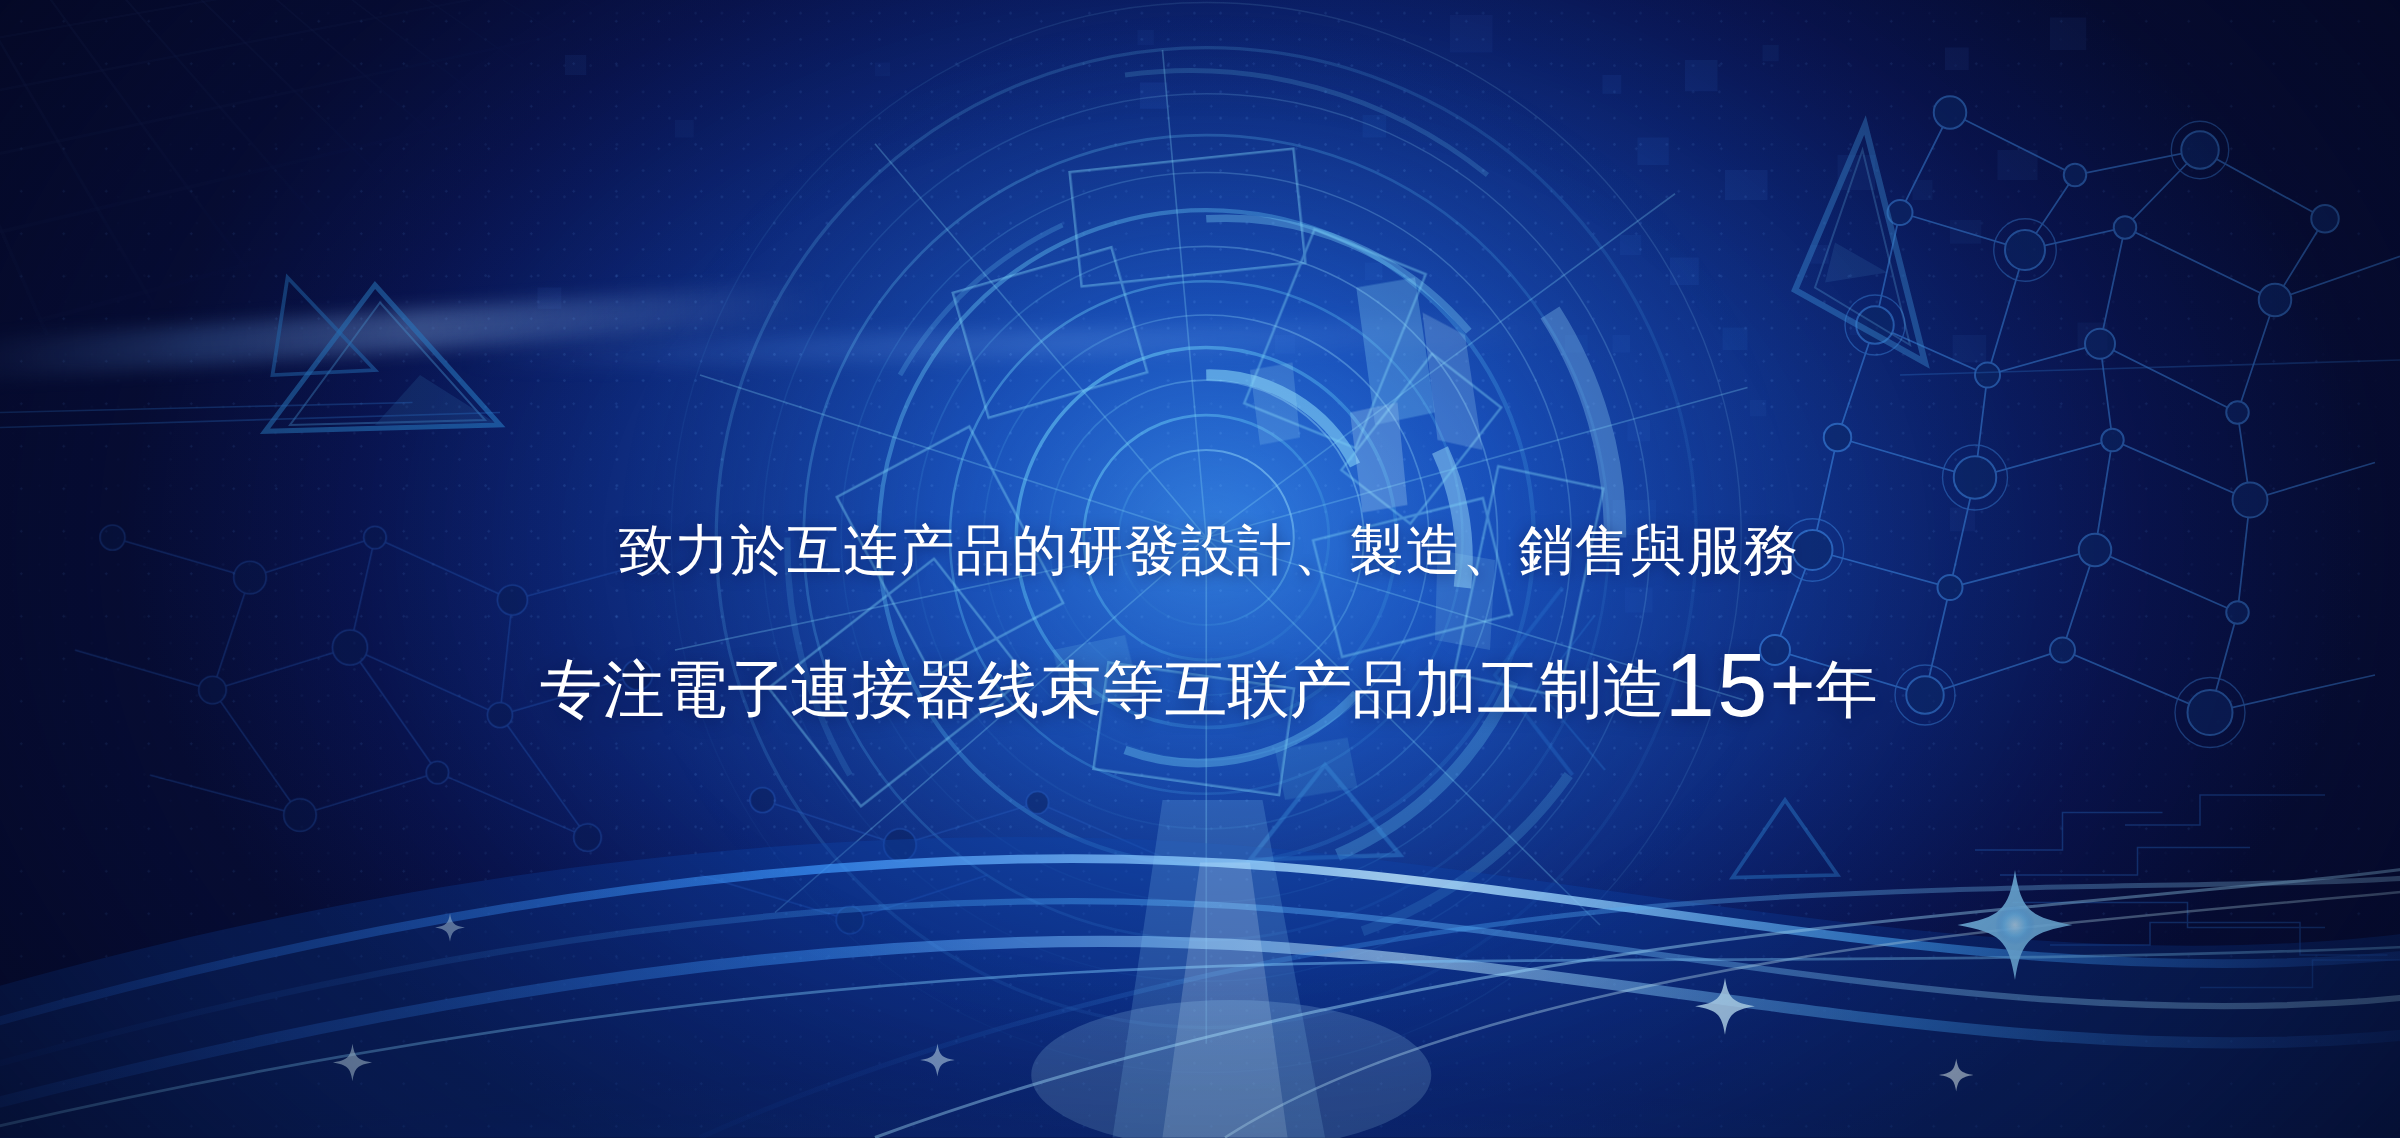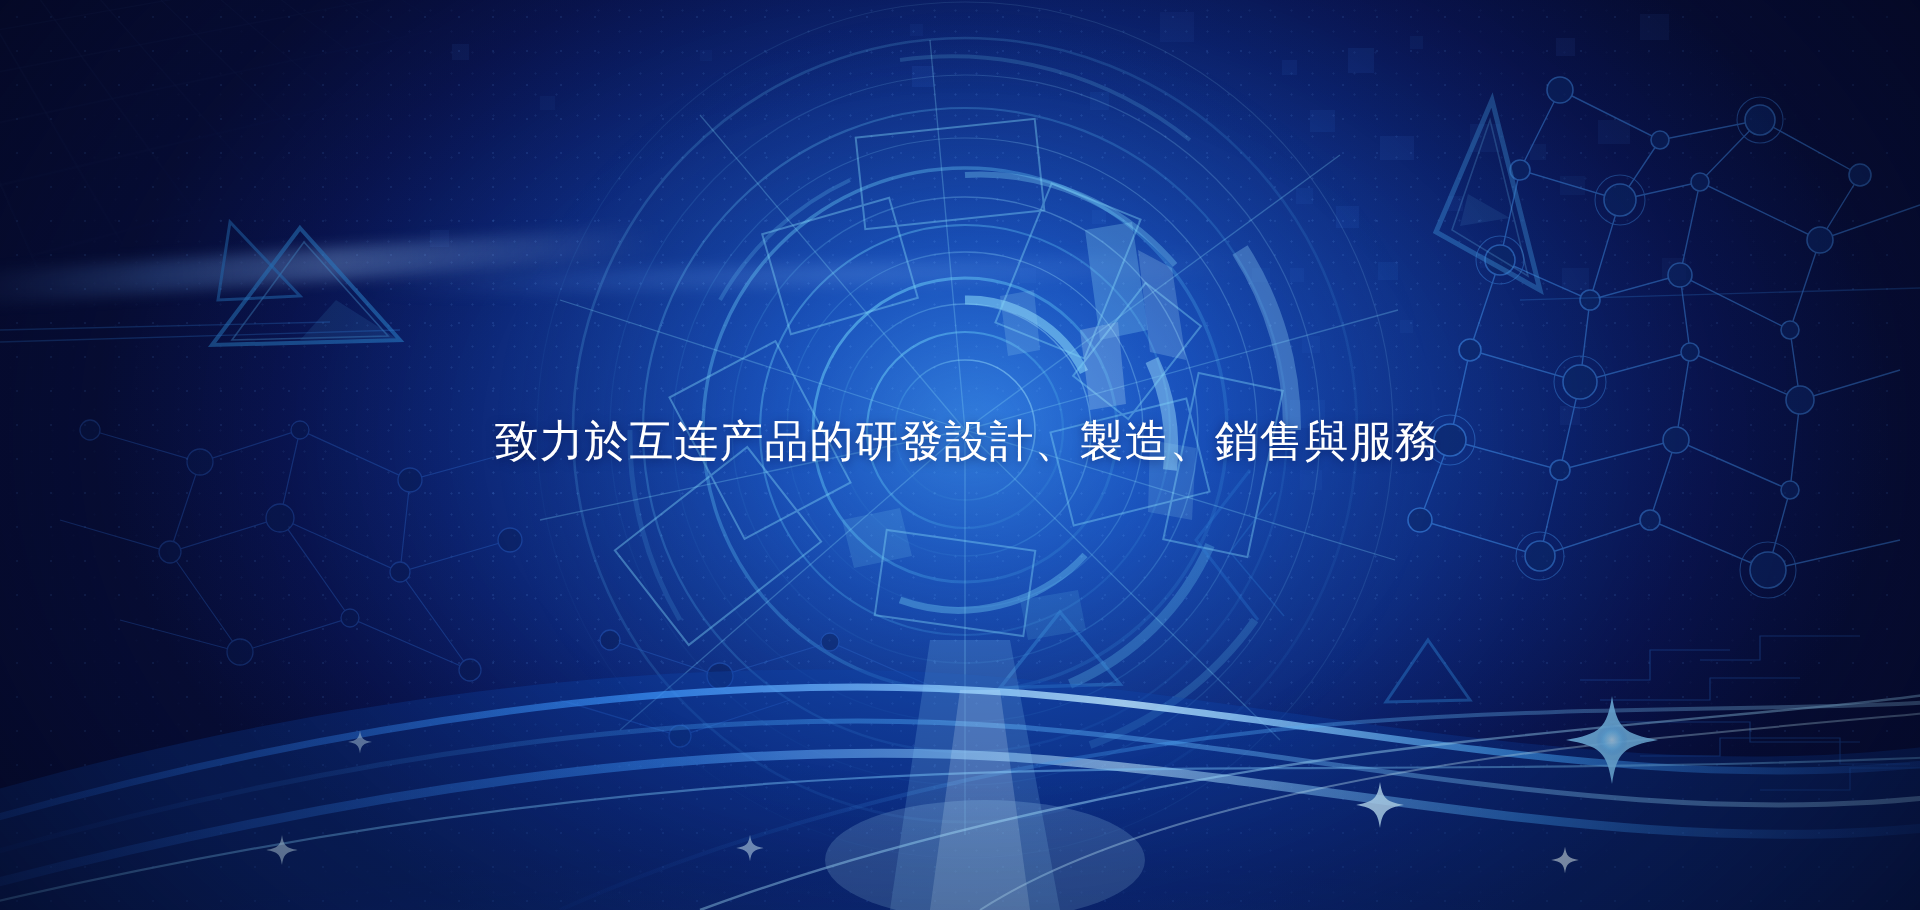--- a/index.html
+++ b/index.html
@@ -425,16 +425,17 @@
 
     <g stroke="#2e7ad4" stroke-width="1.3" opacity=".35">
       <line x1="0" y1="330" x2="330" y2="322"></line>
       <line x1="0" y1="342" x2="400" y2="330"></line>
       <line x1="1520" y1="300" x2="1920" y2="288"></line>
     </g>
   </svg>
 
   <div class="copy">
     <div class="line1">致力於互连产品的研發設計、製造、銷售與服務</div>
+    <div class="line2"><span>专注電子連接器线束等互联产品加工制造</span><span class="bignum">15</span><span class="plus">+</span><span>年</span></div>
   </div>
 
   <div class="vignette"></div>
 </div>
 
 </body></html>

